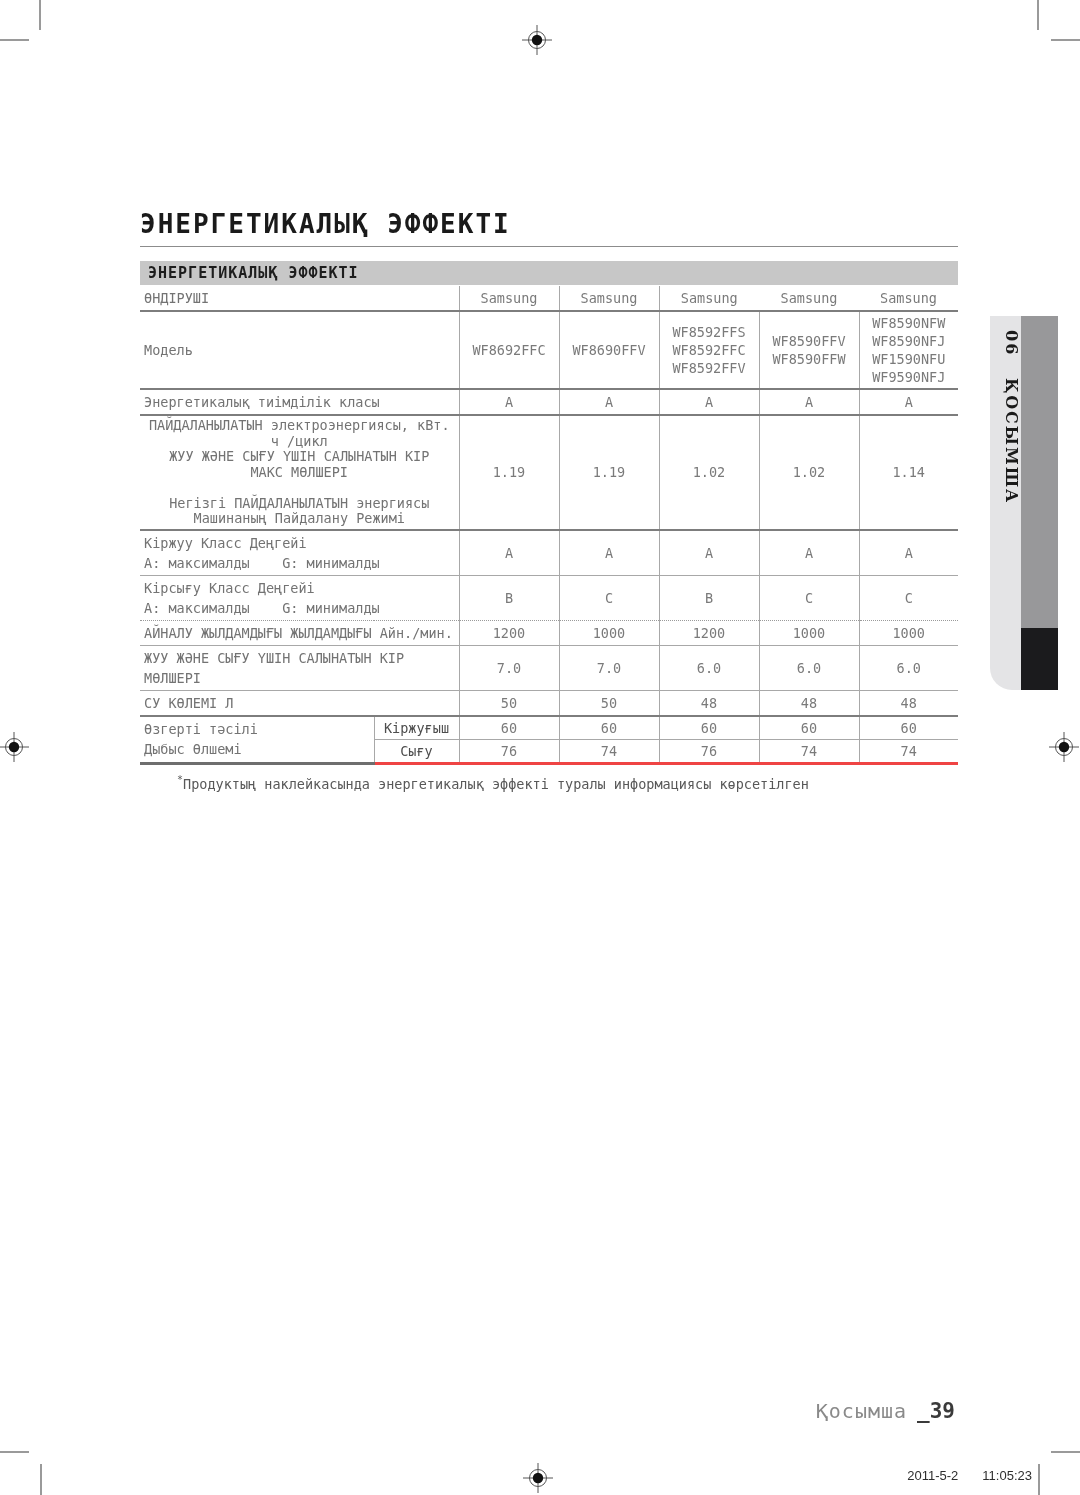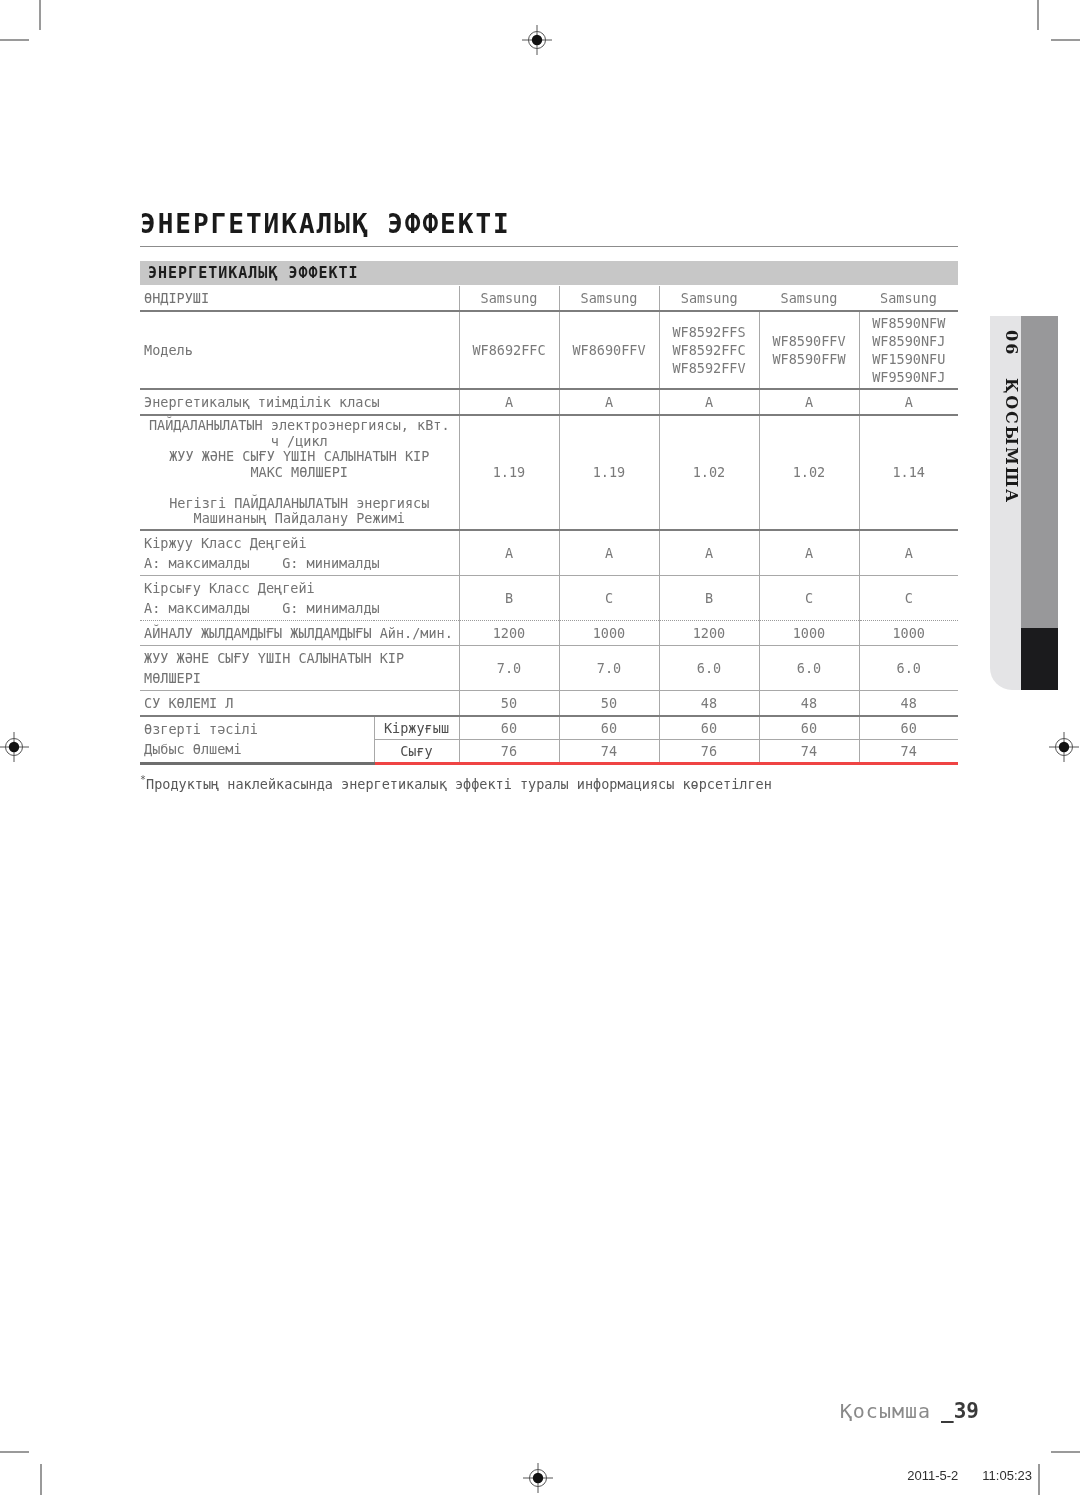--- a/index.html
+++ b/index.html
@@ -44,41 +44,41 @@
   td.end-b { border-bottom:3px solid #6e6e6e !important; }
 
   .r-energy td.lbl { line-height:15.5px;text-align:center; }
   .r-manu td, .r-class td, .r-spin td, .r-water td { height:25px; }
   .r-model td { height:73px; }
   .r-energy td { height:106px; }
   .r-wash td, .r-rinse td { height:41px; }
   .r-load td { height:40px; }
   .r-noise td { height:22px; }
 
-  .footnote { margin-top:9px; font-size:13.5px; color:#585858; }
+  .footnote { margin-top:9px; font-size:13.5px; color:#585858;margin-left:37px; }
   .footnote sup { font-size:10px; vertical-align:super; }
 
   
   .tab-light {
     position:absolute; left:990px; top:316px; width:31px; height:374px;
     background:#e4e4e6; border-bottom-left-radius:22px;
   }
   .tab-dark  { position:absolute; left:1021px; top:316px; width:37px; height:312px; background:#98989a; }
   .tab-black { position:absolute; left:1021px; top:628px; width:37px; height:62px; background:#1b1b1d; }
   .tab-text {
     position:absolute; left:991px; top:330px; width:30px;
     writing-mode:vertical-rl; font-family:"DejaVu Serif", serif;
     font-weight:bold; font-size:16px; letter-spacing:2px; color:#1a1a1a;
   }
   .tab-text span { display:inline-block; }
   .tab-text span + span { margin-top:14px; }
 
   
   .page-label {
-    position:absolute; left:664px; top:1399px; width:315px; text-align:right;
+    position:absolute; left:640px; top:1399px; width:315px; text-align:right;
     font-family:"DejaVu Sans Mono", monospace;
   }
   .page-label .sec { font-size:20px; color:#8a8a8a; letter-spacing:1px; }
   .page-label .num { font-size:21px; font-weight:bold; color:#3a3a3a; margin-left:10px; }
 
   .print-left {
     position:absolute; left:58px; top:1466px; font-family:"Liberation Sans", sans-serif;
     font-size:13px; color:#2e2e2e;margin-top:36px;
   }
   .print-left .pg { margin-left:14px; }

